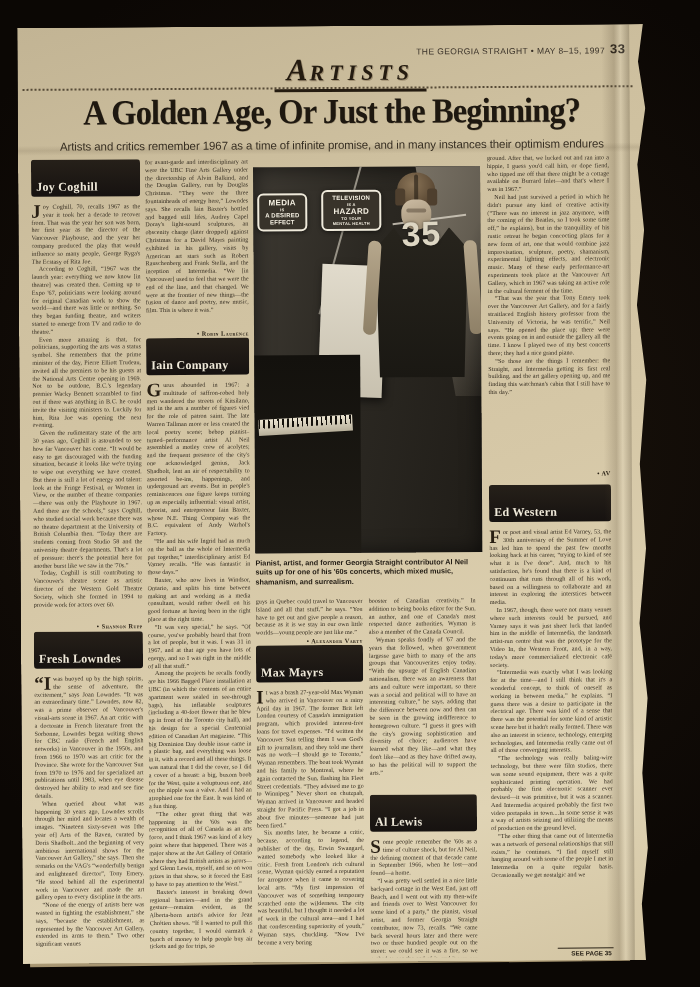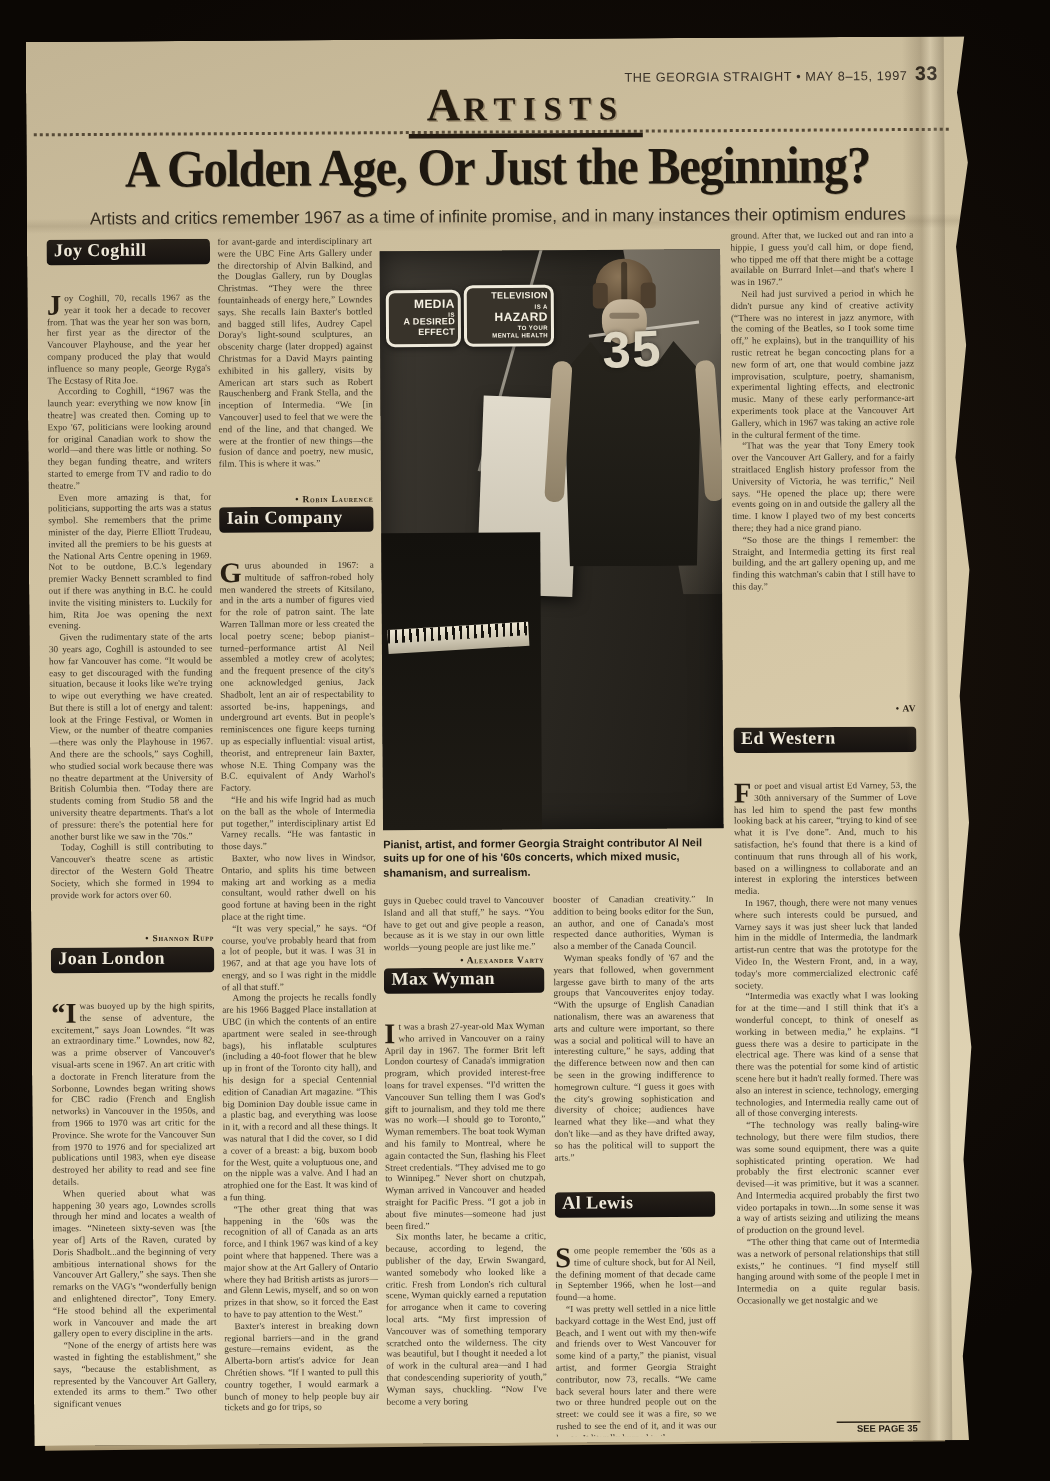--- a/index.html
+++ b/index.html
@@ -14,34 +14,34 @@
     background:linear-gradient(90deg,rgba(80,66,46,0),rgba(80,66,46,.22) 45%,rgba(250,244,228,.14) 68%,rgba(60,50,34,.25));}
   .crease2{position:absolute;top:118px;left:0;width:100%;height:10px;z-index:3;pointer-events:none;
     background:linear-gradient(rgba(90,76,54,0),rgba(90,76,54,.14),rgba(90,76,54,0));}
 
   .masthead{position:absolute;top:17px;right:24px;display:flex;align-items:baseline;gap:5px;color:#393128;
     font-family:"Liberation Sans",sans-serif;font-size:8.5px;letter-spacing:.4px;}
   .masthead .pgnum{font-weight:bold;font-size:13px;color:#2a231a;}
 
   .banner{position:absolute;top:26px;left:0;width:632px;text-align:center;padding-left:34px;box-sizing:border-box;}
   .banner-inner{display:inline-block;color:#241b10;font-weight:bold;text-shadow:1px 1px 0 rgba(125,108,80,.55);
-    border-bottom:3px solid #241b10;padding:0 12px 1px;}
+    border-bottom:3px solid #241b10;padding:0 12px 1px;font-style:italic;}
   .banner-initial{font-size:31px;letter-spacing:2px;}
   .banner-rest{font-size:22px;letter-spacing:5px;}
   .dotted-rule{position:absolute;top:61px;left:5px;width:610px;border-top:2px dotted #564a37;}
 
   .headline{position:absolute;top:66px;left:6px;width:616px;text-align:center;font-weight:bold;font-size:35px;
     letter-spacing:-1px;color:#1e1810;transform:scaleX(.93);transform-origin:50% 50%;
     text-shadow:.5px .5px 0 rgba(70,58,38,.4);white-space:nowrap;}
   .deck{position:absolute;top:113px;left:12px;width:604px;text-align:center;font-family:"Liberation Sans",sans-serif;
     font-size:11.5px;letter-spacing:-.1px;color:#362e22;}
 
   .seg{position:absolute;display:flex;flex-direction:column;overflow:hidden;}
-  .sec-head{margin:0 0 20px;background:linear-gradient(#262019,#161210);color:#efe9d9;font-weight:bold;font-size:12px;
-    line-height:1;padding:1px 5px 4px;border-radius:3px;letter-spacing:.3px;font-family:"Liberation Serif",serif;}
+  .sec-head{margin:0 0 7px;background:linear-gradient(#262019,#161210);color:#efe9d9;font-weight:bold;font-size:12px;
+    line-height:1;padding:21px 5px 4px;border-radius:3px;letter-spacing:.3px;font-family:"Liberation Serif",serif;}
   .paras{flex:1;overflow:hidden;}
   .para{margin:0;font-size:6.15px;line-height:7.8px;text-align:justify;color:#342c20;letter-spacing:.04px;}
   .para + .para{text-indent:7px;}
   .dropcap{float:left;font-weight:bold;font-size:19px;line-height:15px;padding-right:2px;color:#281f13;}
   .byline{text-align:right;font-weight:bold;font-size:6.3px;font-variant:small-caps;letter-spacing:.5px;
     margin-top:2px;color:#2b2317;}
   .see-page{text-align:right;font-family:"Liberation Sans",sans-serif;font-weight:bold;font-size:6.3px;margin-top:3px;color:#201a11;}
   .see-page span{border-top:1px solid #2b2317;padding:1px 2px 0 14px;}
 
   .photo{position:absolute;left:235px;top:141px;width:227px;height:386px;overflow:hidden;z-index:2;
@@ -68,22 +68,22 @@
   .face::after{content:"";position:absolute;left:5px;top:9px;width:20px;height:4px;background:rgba(40,30,18,.35);border-radius:2px;}
   .jersey{position:absolute;left:4px;top:55px;width:92px;height:150px;background:linear-gradient(#27241d,#1a1813);
     clip-path:polygon(20% 0,32% 10%,68% 10%,80% 0,100% 14%,96% 100%,4% 100%,0 14%);}
   .jersey-number{position:absolute;width:100%;top:42px;text-align:center;font-family:"Liberation Sans",sans-serif;
     font-weight:bold;font-size:34px;color:#ddd6c3;transform:rotate(-2deg);letter-spacing:1px;text-shadow:0 0 3px rgba(0,0,0,.5);}
   .arm-l,.arm-r{position:absolute;top:68px;width:13px;height:94px;border-radius:6px;background:linear-gradient(#b6a78c,#8e8067);}
   .arm-l{left:-6px;transform:rotate(4deg);}
   .arm-r{right:-8px;transform:rotate(-4deg);}
   .badge{position:absolute;background:#38332a;border:2px solid #efeadb;border-radius:6px;color:#f5f0e2;text-align:center;
     font-family:"Liberation Sans",sans-serif;font-weight:bold;padding:3px 2px;box-shadow:0 1px 4px rgba(0,0,0,.55);}
-  .badge-1{left:4px;top:26px;width:42px;text-align:right;}
-  .badge-2{left:56px;top:23px;width:52px;text-align:right;}
+  .badge-1{left:4px;top:26px;width:42px;}
+  .badge-2{left:68px;top:23px;width:52px;}
   .b-lg{display:block;font-size:8px;line-height:9px;letter-spacing:.3px;}
   .b-md{display:block;font-size:6px;line-height:7px;letter-spacing:.2px;}
   .b-sm{display:block;font-size:4px;line-height:5px;letter-spacing:.3px;}
   .caption{position:absolute;left:235px;top:532px;width:227px;font-family:"Liberation Sans",sans-serif;font-weight:bold;
     font-size:7.3px;line-height:1.28;color:#211b13;}
 </style>
 </head>
 <body>
 
 <div class="stage">
@@ -110,21 +110,21 @@
         <p class="para"><span class="dropcap">J</span><span>oy Coghill, 70, recalls 1967 as the year it took her a decade to recover from. That was the year her son was born, her first year as the director of the Vancouver Playhouse, and the year her company produced the play that would influence so many people, George Ryga's The Ecstasy of Rita Joe.</span></p>
         <p class="para">According to Coghill, “1967 was the launch year: everything we now know [in theatre] was created then. Coming up to Expo '67, politicians were looking around for original Canadian work to show the world—and there was little or nothing. So they began funding theatre, and writers started to emerge from TV and radio to do theatre.”</p>
         <p class="para">Even more amazing is that, for politicians, supporting the arts was a status symbol. She remembers that the prime minister of the day, Pierre Elliott Trudeau, invited all the premiers to be his guests at the National Arts Centre opening in 1969. Not to be outdone, B.C.'s legendary premier Wacky Bennett scrambled to find out if there was anything in B.C. he could invite the visiting ministers to. Luckily for him, Rita Joe was opening the next evening.</p>
         <p class="para">Given the rudimentary state of the arts 30 years ago, Coghill is astounded to see how far Vancouver has come. “It would be easy to get discouraged with the funding situation, because it looks like we're trying to wipe out everything we have created. But there is still a lot of energy and talent: look at the Fringe Festival, or Women in View, or the number of theatre companies—there was only the Playhouse in 1967. And there are the schools,” says Coghill, who studied social work because there was no theatre department at the University of British Columbia then. “Today there are students coming from Studio 58 and the university theatre departments. That's a lot of pressure: there's the potential here for another burst like we saw in the '70s.”</p>
         <p class="para">Today, Coghill is still contributing to Vancouver's theatre scene as artistic director of the Western Gold Theatre Society, which she formed in 1994 to provide work for actors over 60.</p>
       </div>
       <div class="byline">• Shannon Rupp</div>
     </section>
 
     <section class="seg" style="left:13px;top:604px;width:109px;height:328px">
-      <h2 class="sec-head">Joan London</h2>
+      <h2 class="sec-head">Fresh Lowndes</h2>
       <div class="paras">
         <p class="para"><span class="dropcap">“I</span><span>was buoyed up by the high spirits, the sense of adventure, the excitement,” says Joan Lowndes. “It was an extraordinary time.” Lowndes, now 82, was a prime observer of Vancouver's visual-arts scene in 1967. An art critic with a doctorate in French literature from the Sorbonne, Lowndes began writing shows for CBC radio (French and English networks) in Vancouver in the 1950s, and from 1966 to 1970 was art critic for the Province. She wrote for the Vancouver Sun from 1970 to 1976 and for specialized art publications until 1983, when eye disease destroyed her ability to read and see fine details.</span></p>
         <p class="para">When queried about what was happening 30 years ago, Lowndes scrolls through her mind and locates a wealth of images. “Nineteen sixty-seven was [the year of] Arts of the Raven, curated by Doris Shadbolt...and the beginning of very ambitious international shows for the Vancouver Art Gallery,” she says. Then she remarks on the VAG's “wonderfully benign and enlightened director”, Tony Emery. “He stood behind all the experimental work in Vancouver and made the art gallery open to every discipline in the arts.</p>
         <p class="para">“None of the energy of artists here was wasted in fighting the establishment,” she says, “because the establishment, as represented by the Vancouver Art Gallery, extended its arms to them.” Two other significant venues</p>
       </div>
     </section>
 
     <section class="seg" style="left:127px;top:132px;width:103px;height:178px">
       <div class="paras">
         <p class="para">for avant-garde and interdisciplinary art were the UBC Fine Arts Gallery under the directorship of Alvin Balkind, and the Douglas Gallery, run by Douglas Christmas. “They were the three fountainheads of energy here,” Lowndes says. She recalls Iain Baxter's bottled and bagged still lifes, Audrey Capel Doray's light-sound sculptures, an obscenity charge (later dropped) against Christmas for a David Mayrs painting exhibited in his gallery, visits by American art stars such as Robert Rauschenberg and Frank Stella, and the inception of Intermedia. “We [in Vancouver] used to feel that we were the end of the line, and that changed. We were at the frontier of new things—the fusion of dance and poetry, new music, film. This is where it was.”</p>
@@ -180,21 +180,21 @@
     <div class="caption">Pianist, artist, and former Georgia Straight contributor Al Neil suits up for one of his '60s concerts, which mixed music, shamanism, and surrealism.</div>
 
     <section class="seg" style="left:235px;top:572px;width:107px;height:46px">
       <div class="paras">
         <p class="para">guys in Quebec could travel to Vancouver Island and all that stuff,” he says. “You have to get out and give people a reason, because as it is we stay in our own little worlds—young people are just like me.”</p>
       </div>
       <div class="byline">• Alexander Varty</div>
     </section>
 
     <section class="seg" style="left:235px;top:619px;width:107px;height:313px">
-      <h2 class="sec-head">Max Wyman</h2>
+      <h2 class="sec-head">Max Mayrs</h2>
       <div class="paras">
         <p class="para"><span class="dropcap">I</span><span>t was a brash 27-year-old Max Wyman who arrived in Vancouver on a rainy April day in 1967. The former Brit left London courtesy of Canada's immigration program, which provided interest-free loans for travel expenses. “I'd written the Vancouver Sun telling them I was God's gift to journalism, and they told me there was no work—I should go to Toronto,” Wyman remembers. The boat took Wyman and his family to Montreal, where he again contacted the Sun, flashing his Fleet Street credentials. “They advised me to go to Winnipeg.” Never short on chutzpah, Wyman arrived in Vancouver and headed straight for Pacific Press. “I got a job in about five minutes—someone had just been fired.”</span></p>
         <p class="para">Six months later, he became a critic, because, according to legend, the publisher of the day, Erwin Swangard, wanted somebody who looked like a critic. Fresh from London's rich cultural scene, Wyman quickly earned a reputation for arrogance when it came to covering local arts. “My first impression of Vancouver was of something temporary scratched onto the wilderness. The city was beautiful, but I thought it needed a lot of work in the cultural area—and I had that condescending superiority of youth,” Wyman says, chuckling. “Now I've become a very boring</p>
       </div>
     </section>
 
     <section class="seg" style="left:348px;top:572px;width:107px;height:194px">
       <div class="paras">
         <p class="para">booster of Canadian creativity.” In addition to being books editor for the Sun, an author, and one of Canada's most respected dance authorities, Wyman is also a member of the Canada Council.</p>
         <p class="para">Wyman speaks fondly of '67 and the years that followed, when government largesse gave birth to many of the arts groups that Vancouverites enjoy today. “With the upsurge of English Canadian nationalism, there was an awareness that arts and culture were important, so there was a social and political will to have an interesting culture,” he says, adding that the difference between now and then can be seen in the growing indifference to homegrown culture. “I guess it goes with the city's growing sophistication and diversity of choice; audiences have learned what they like—and what they don't like—and as they have drifted away, so has the political will to support the arts.”</p>

